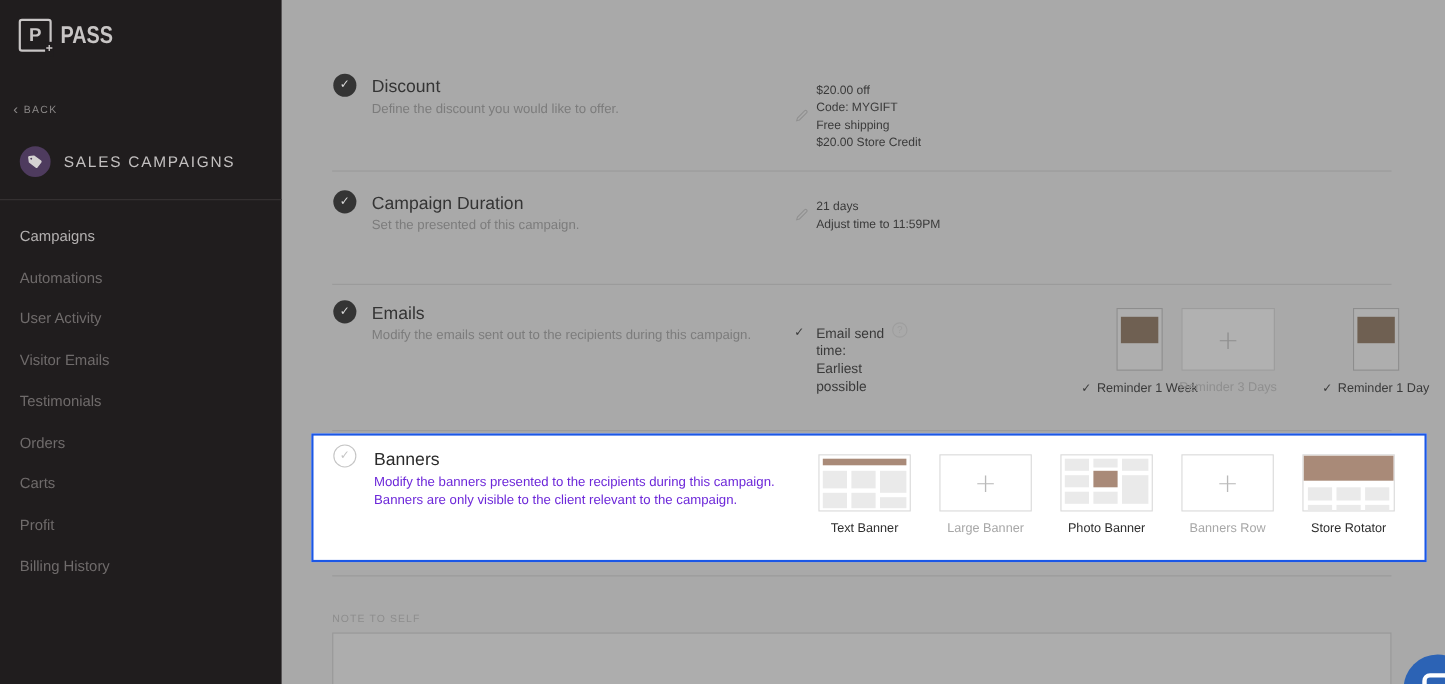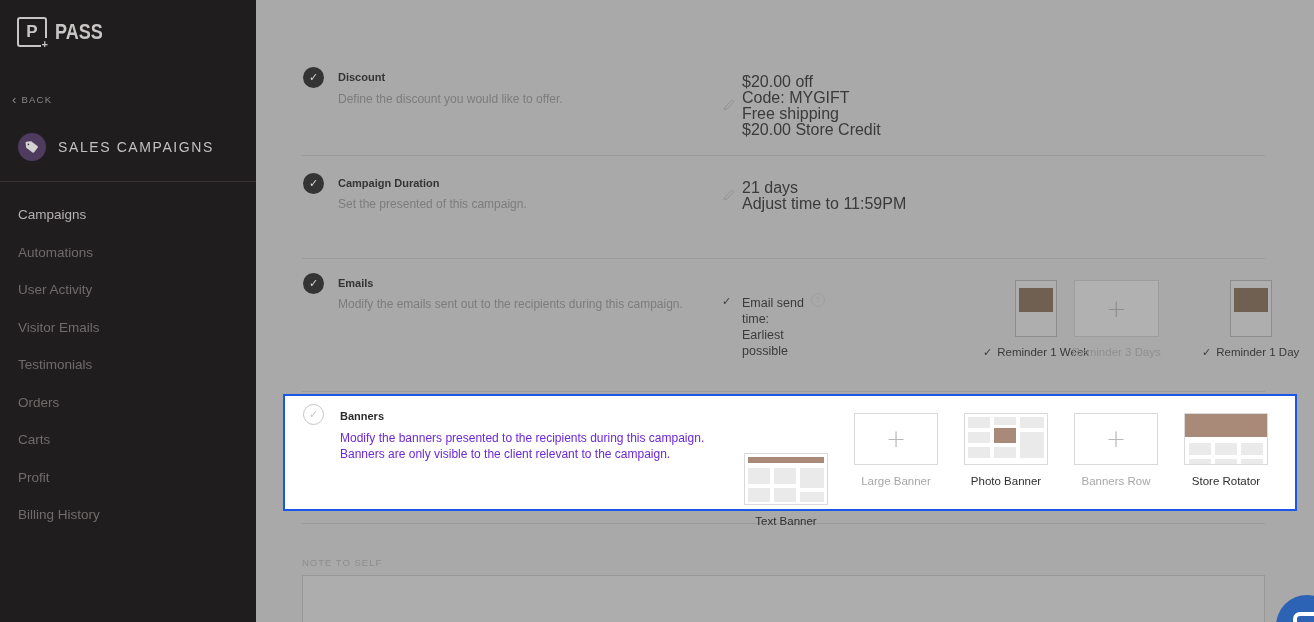--- a/index.html
+++ b/index.html
@@ -30,23 +30,23 @@
   
   .main { position:absolute; left:256px; top:0; width:1058px; height:622px; }
   .divider { position:absolute; left:46px; width:963px; height:1px; background:#9a9a9a; }
 
   .check-circle { position:absolute; width:21px; height:21px; border-radius:50%;
                   display:flex; align-items:center; justify-content:center; }
   .check-circle.done { background:#343434; color:#d9d9d9; }
   .check-circle.todo { background:transparent; border:1.5px solid #c5c5c5; color:#c5c5c5; }
   .check-circle .ck { font-size:11px; font-weight:bold; line-height:1; }
 
-  .sec-title { position:absolute; font-size:11px; font-weight:bold; color:#343434; }
+  .sec-title { position:absolute; font-size:16px; font-weight:normal; color:#343434; }
   .sec-desc  { position:absolute; font-size:12px; color:#7c7c7c; white-space:pre-line; line-height:15.5px; }
-  .sec-values { position:absolute; font-size:16px; color:#3a3a3a; line-height:16px; }
+  .sec-values { position:absolute; font-size:11px; color:#3a3a3a; line-height:16px; }
   .pencil { position:absolute; width:14px; height:14px; cursor:pointer; }
 
   .small-check { font-size:11px; color:#3a3a3a; font-weight:bold; }
   .sendtime { position:absolute; left:486px; top:295px; width:70px; font-size:12.5px; color:#3a3a3a; line-height:16px; }
   .sendcheck { position:absolute; left:466px; top:295px; }
   .q-icon { position:absolute; left:555px; top:293px; width:14px; height:14px; border:1px solid #9e9e9e; border-radius:50%;
             color:#9e9e9e; font-size:9px; display:flex; align-items:center; justify-content:center; cursor:pointer; }
 
   
   .ethumb { position:absolute; top:280px; display:flex; flex-direction:column; align-items:center; cursor:pointer; }
@@ -188,21 +188,21 @@
   <div class="divider" style="top:391px;"></div>
 
   <div class="banners-card">
     <div class="check-circle todo" style="left:18px; top:8px;">
         <span class="ck">✓</span>
       </div>
     <div class="sec-title" style="left:55px; top:14px;">Banners</div>
     <div class="sec-desc" style="left:55px; top:35px; width:400px;">Modify the banners presented to the recipients during this campaign.
 Banners are only visible to the client relevant to the campaign.</div>
 
-    <div class="bthumb" style="left:459px;margin-top:40px;">
+    <div class="bthumb" style="left:459px;">
       <div class="bthumb-box">
         <div class="brn" style="left:3px; top:3px; width:76px; height:6px;"></div>
         <div class="blk" style="left:3px;  top:14px; width:22px; height:16px;"></div>
         <div class="blk" style="left:29px; top:14px; width:22px; height:16px;"></div>
         <div class="blk" style="left:55px; top:14px; width:24px; height:20px;"></div>
         <div class="blk" style="left:3px;  top:34px; width:22px; height:14px;"></div>
         <div class="blk" style="left:29px; top:34px; width:22px; height:14px;"></div>
         <div class="blk" style="left:55px; top:38px; width:24px; height:10px;"></div>
       </div>
       <div class="bthumb-label">Text Banner</div>

